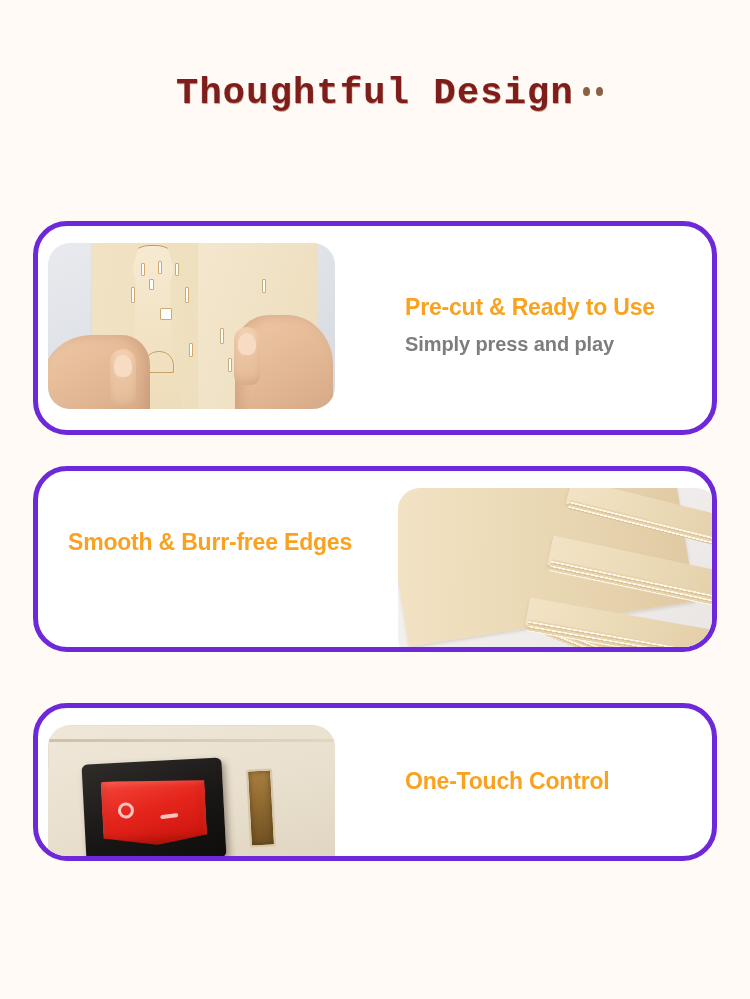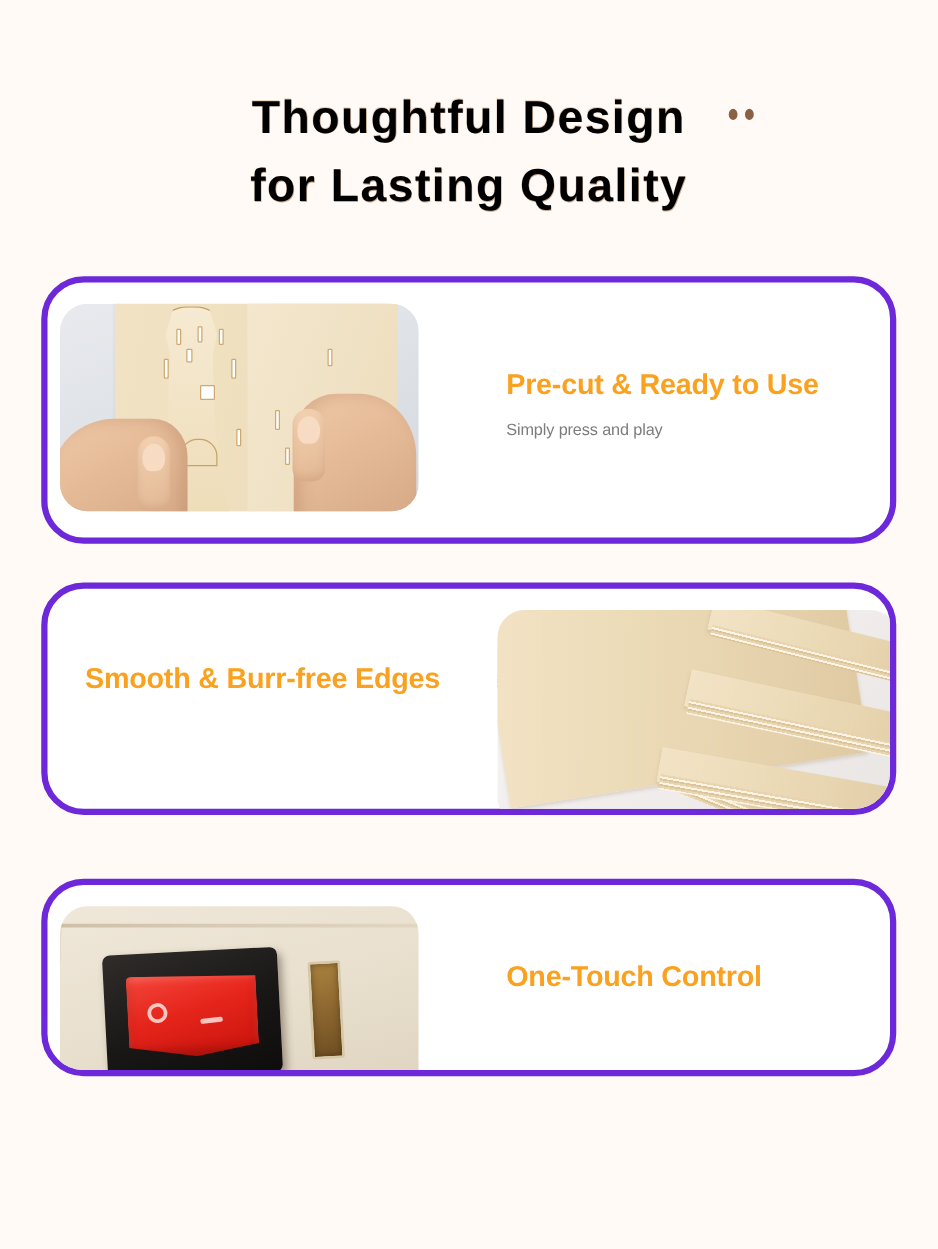--- a/index.html
+++ b/index.html
@@ -19,26 +19,26 @@
   
   .heading-block {
     position: absolute;
     left: 0;
     top: 66px;
     width: 750px;
     text-align: center;
   }
 
   .heading-line {
-    font-family: Liberation Sans, sans-serif;
+    font-family: Liberation Mono, monospace;
     font-weight: bold;
     font-size: 37px;
     line-height: 55px;
     letter-spacing: 1.2px;
-    color: #000000;
+    color: #7f1d1d;
     text-shadow: 0.5px 0.5px 0 #c9a98f, -0.4px -0.4px 0 #e4cdb8;
     white-space: nowrap;
   }
 
   .heading-line-1 { position: relative; }
 
   .umlaut-mark {
     position: absolute;
     left: 583px;
     top: 21px;
@@ -272,41 +272,40 @@
     font-weight: bold;
     font-size: 23px;
     line-height: 30px;
     color: #faa21f;
     letter-spacing: -0.2px;
     white-space: nowrap;
   }
 
   .feature-sub {
     font-family: "Liberation Sans", sans-serif;
-    font-weight: normal;
-    font-size: 13px;
+    font-weight: bold;
+    font-size: 20px;
     line-height: 26px;
     color: #7d7d7d;
     letter-spacing: -0.1px;
     margin-top: 9px;
     white-space: nowrap;
   }
 </style>
 </head>
 <body>
 
 <div class="heading-block">
   <div class="heading-line heading-line-1">
     <span>Thoughtful Design</span>
     <span class="umlaut-mark">
       <i class="d1"></i>
         <i class="d2"></i>
     </span>
   </div>
-  <div class="heading-line heading-line-2">for Lasting Quality</div>
 </div>
 
 <div class="card card-1">
   <div class="card-inner">
 
     <div class="photo photo-1">
       <div class="p1-bg"></div>
       <div class="p1-board"></div>
       <div class="p1-board2"></div>
       <div class="p1-tower-outline"></div>

